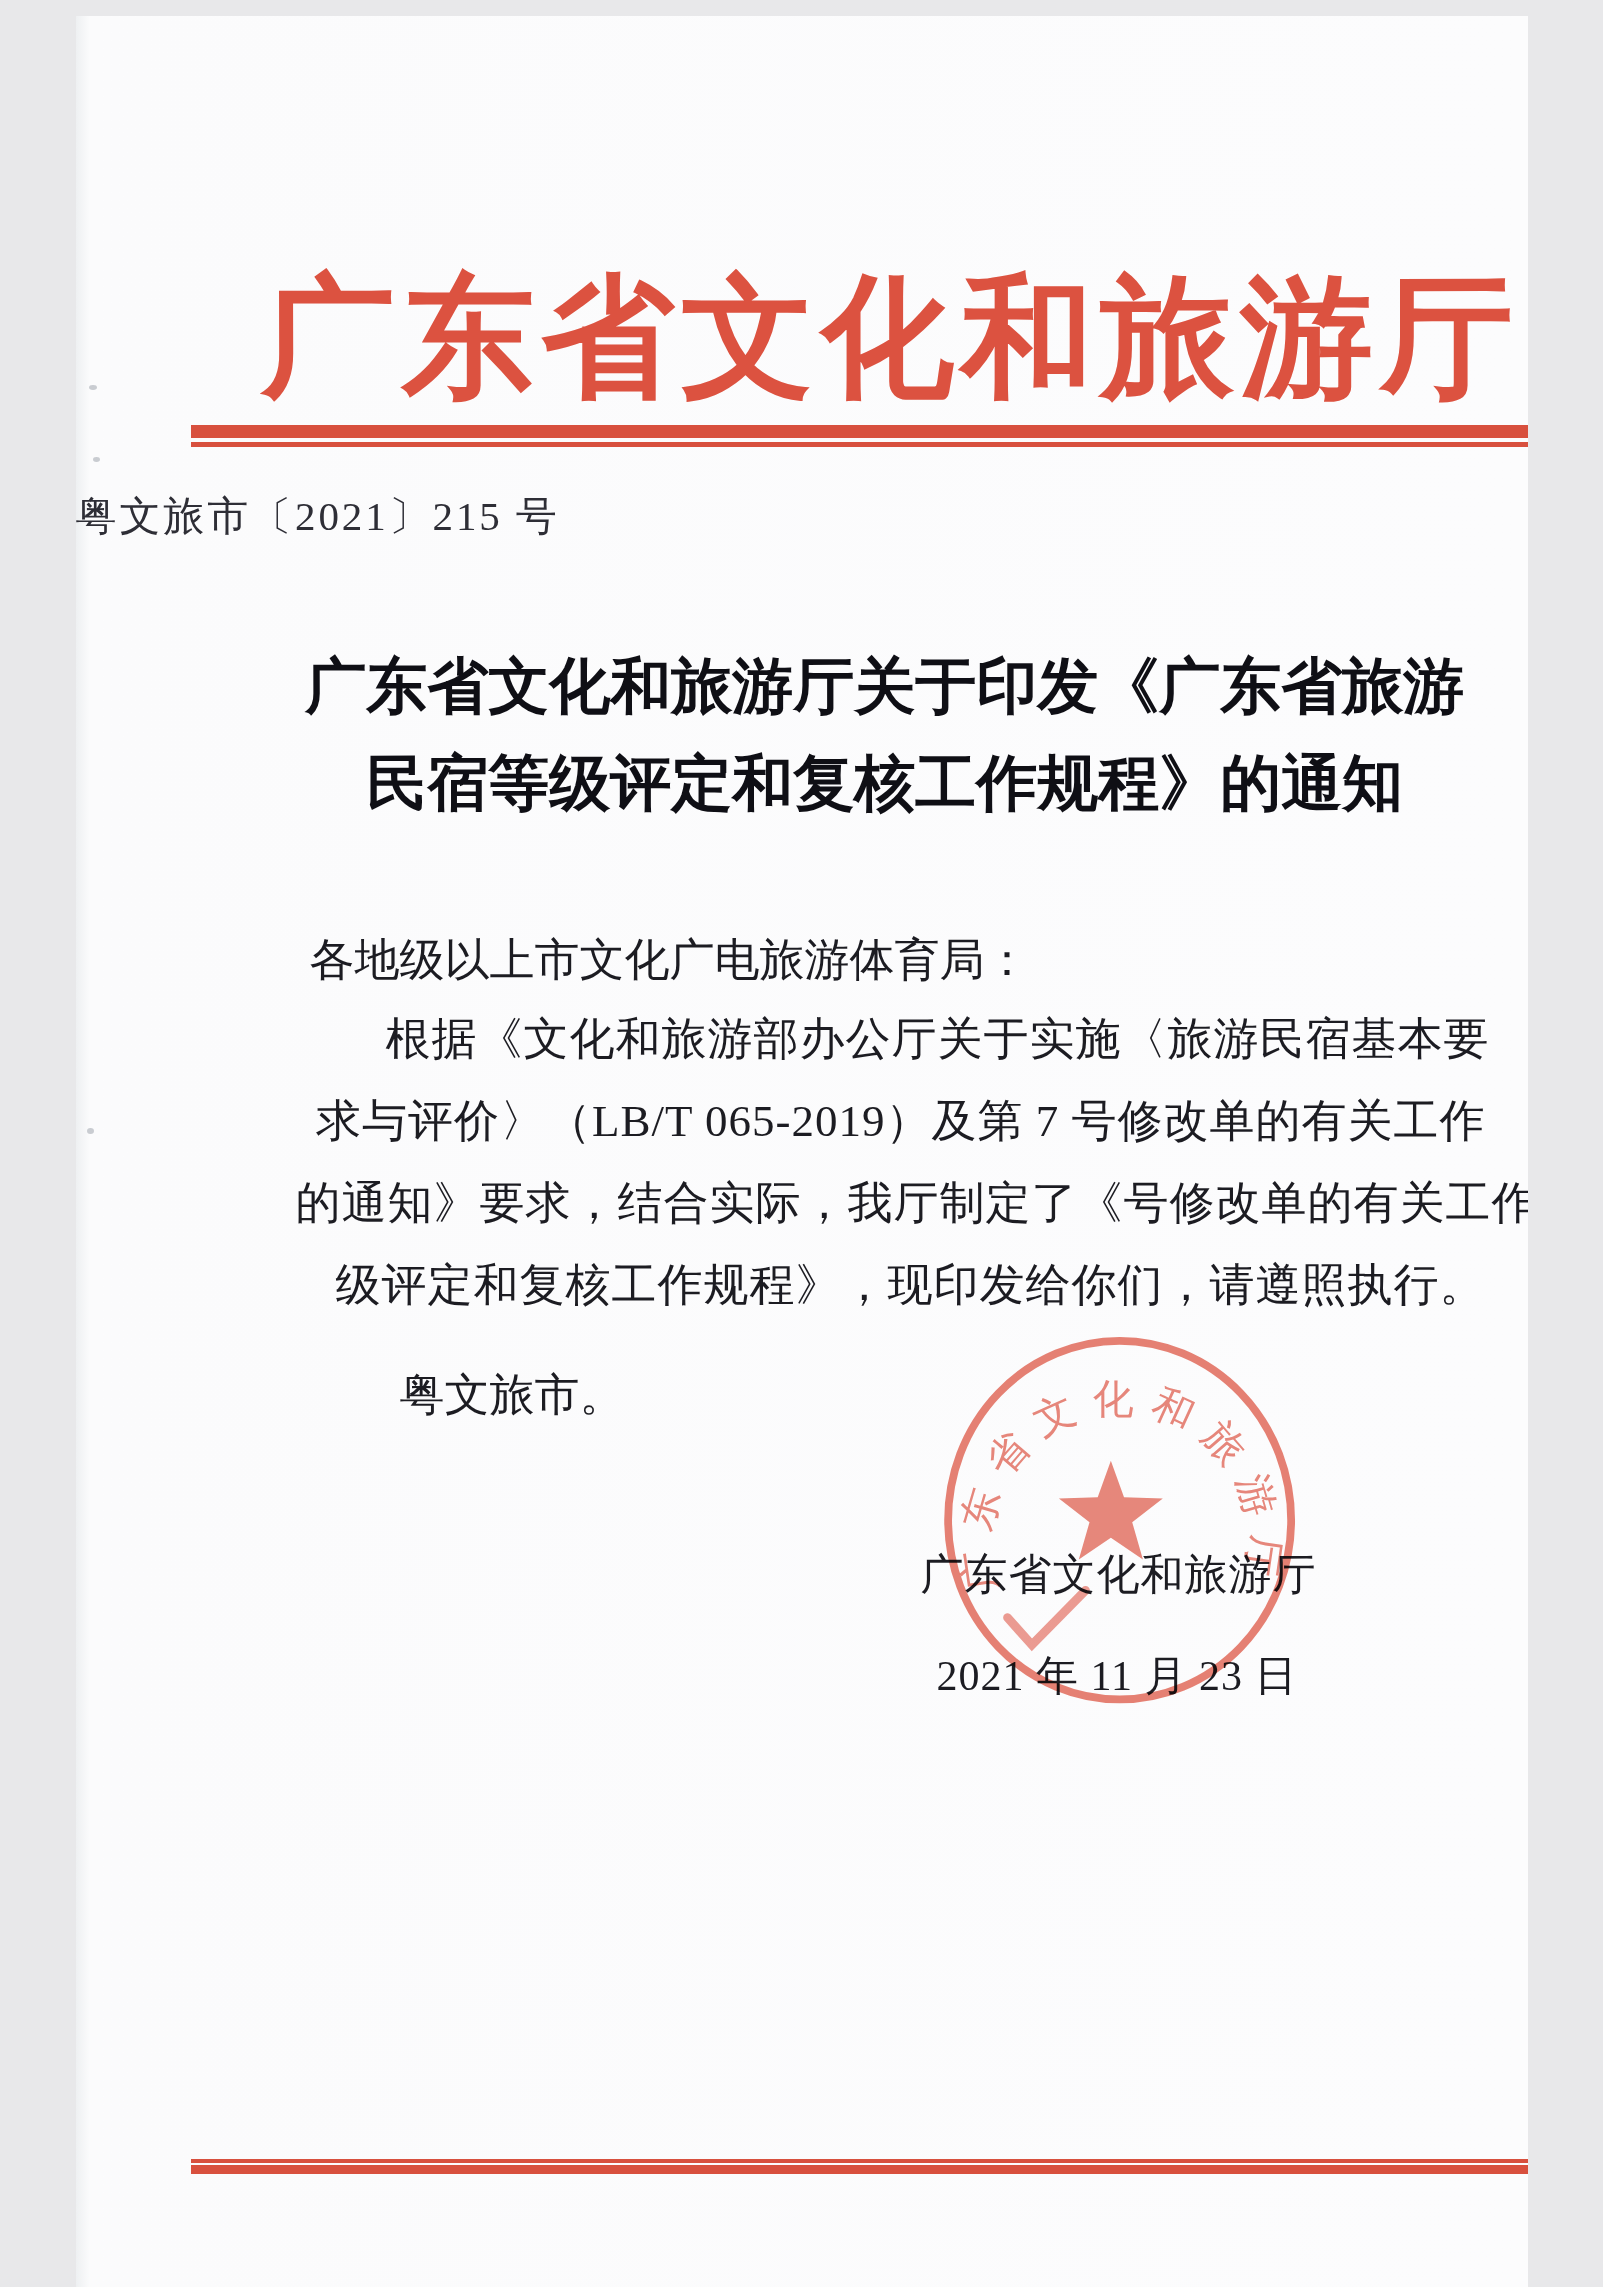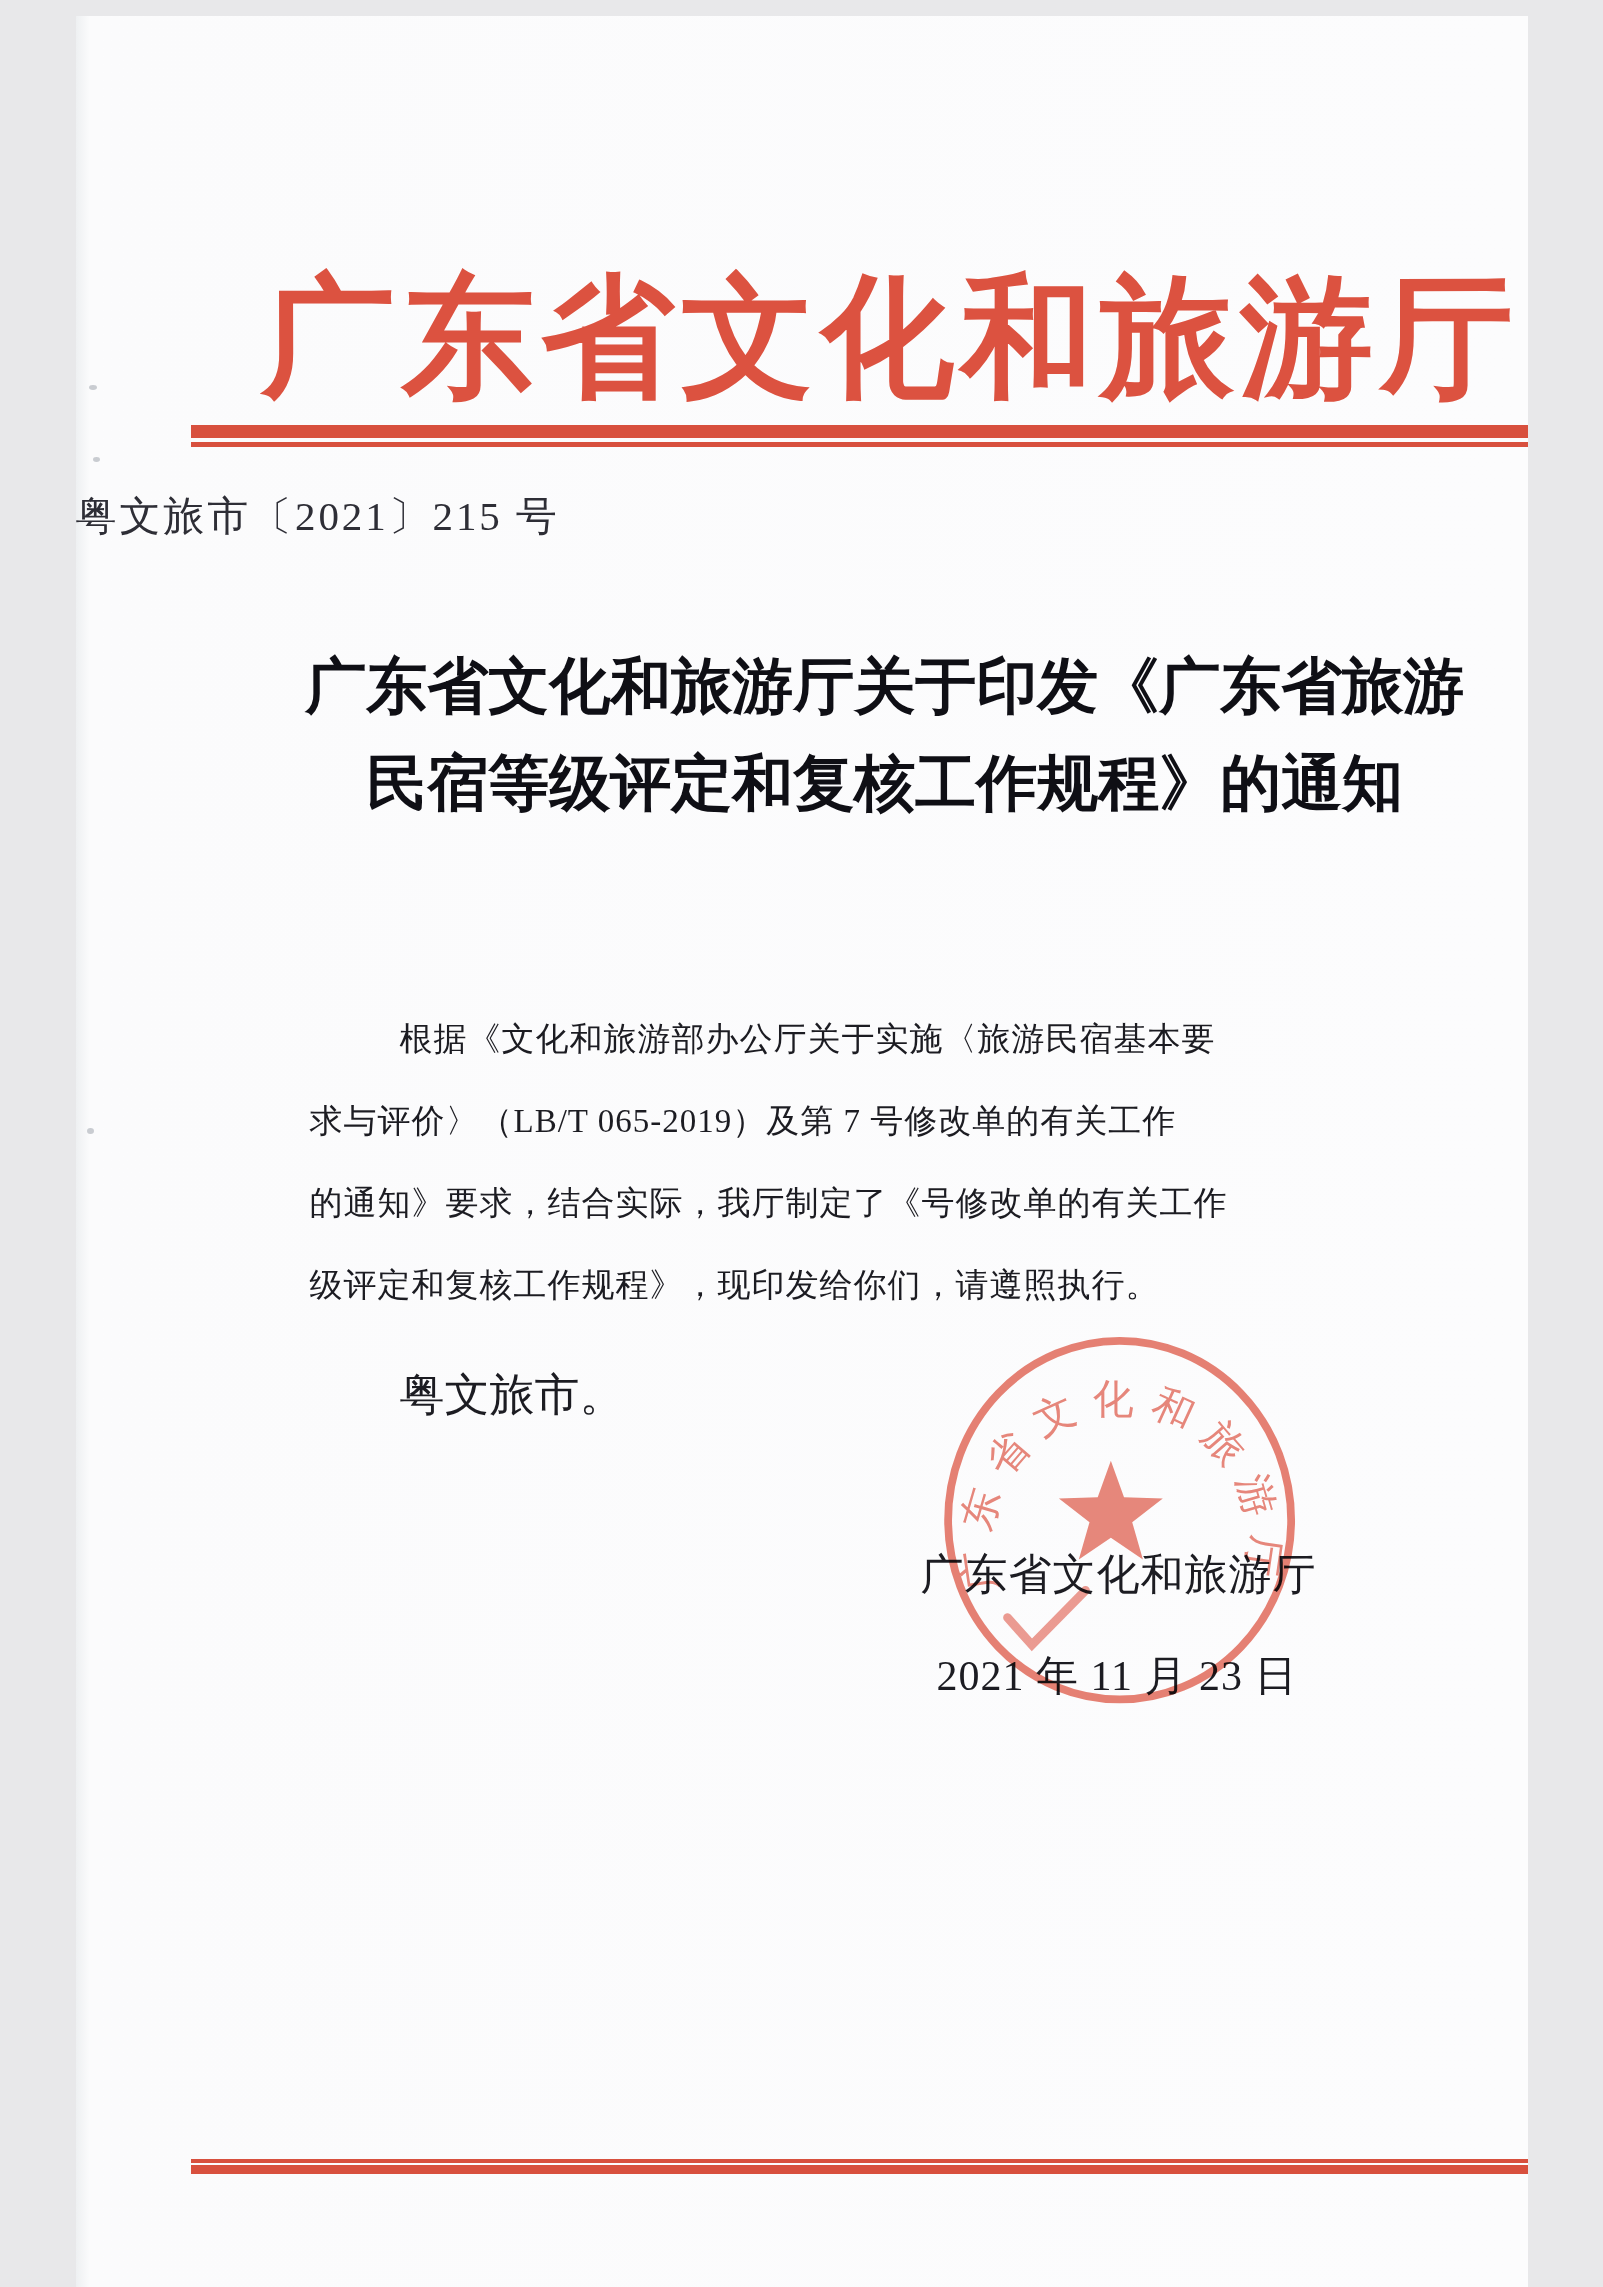--- a/index.html
+++ b/index.html
@@ -37,22 +37,22 @@
     text-align:center;
     font-size:61px;line-height:97px;font-weight:700;
     color:#0f0f15;
   }
   .salutation{
     position:absolute;left:234px;top:920px;
     font-size:45px;line-height:49px;
     white-space:nowrap;
   }
   .body-block{
-    position:absolute;left:234px;top:982px;width:1190px;
-    font-size:33px;line-height:82px;
+    position:absolute;left:220px;top:982px;width:1190px;
+    font-size:45px;line-height:82px;text-align:right;
   }
   .body-line{white-space:nowrap;letter-spacing:1px;}
   .body-line.indent{text-indent:90px;}
   .closing{
     position:absolute;left:324px;top:1355px;
     font-size:45px;line-height:49px;
     white-space:nowrap;
   }
   .signature{
     position:absolute;left:845px;top:1534px;
@@ -87,20 +87,21 @@
   <div class="rule rule-top-thick"></div>
   <div class="rule rule-top-thin"></div>
 
   <div class="doc-number">粤文旅市〔2021〕215 号</div>
 
   <div class="doc-title">
     <div>广东省文化和旅游厅关于印发《广东省旅游</div>
     <div>民宿等级评定和复核工作规程》的通知</div>
   </div>
 
+  <div class="salutation">各地级以上市文化广电旅游体育局：</div>
 
   <div class="body-block">
     <div class="body-line indent">根据《文化和旅游部办公厅关于实施〈旅游民宿基本要</div>
     <div class="body-line">求与评价〉（LB/T 065-2019）及第 7 号修改单的有关工作</div>
     <div class="body-line">的通知》要求，结合实际，我厅制定了《号修改单的有关工作</div>
     <div class="body-line">级评定和复核工作规程》，现印发给你们，请遵照执行。</div>
   </div>
 
   <div class="closing">粤文旅市。</div>
 

